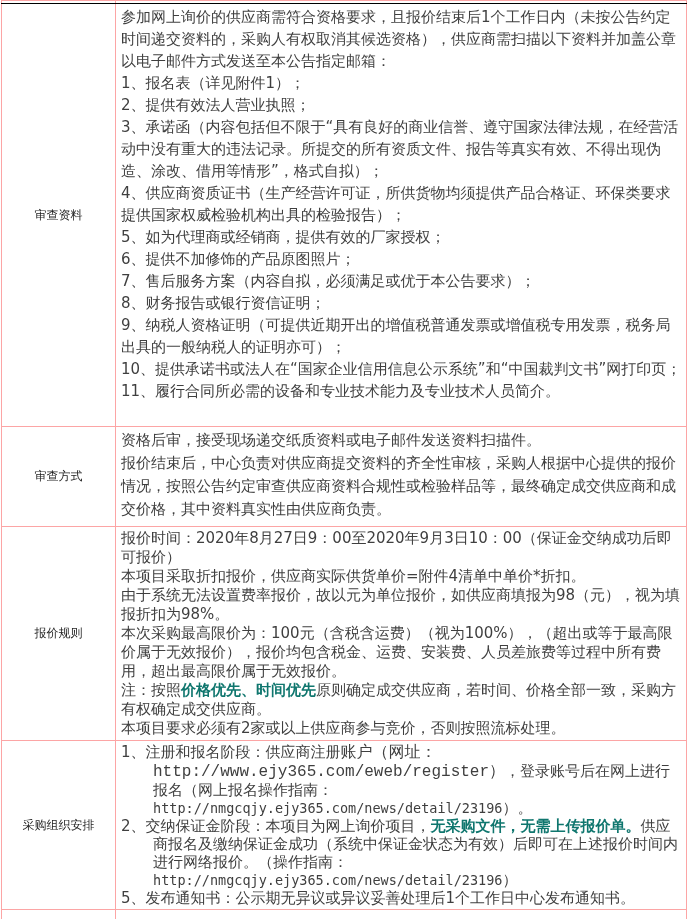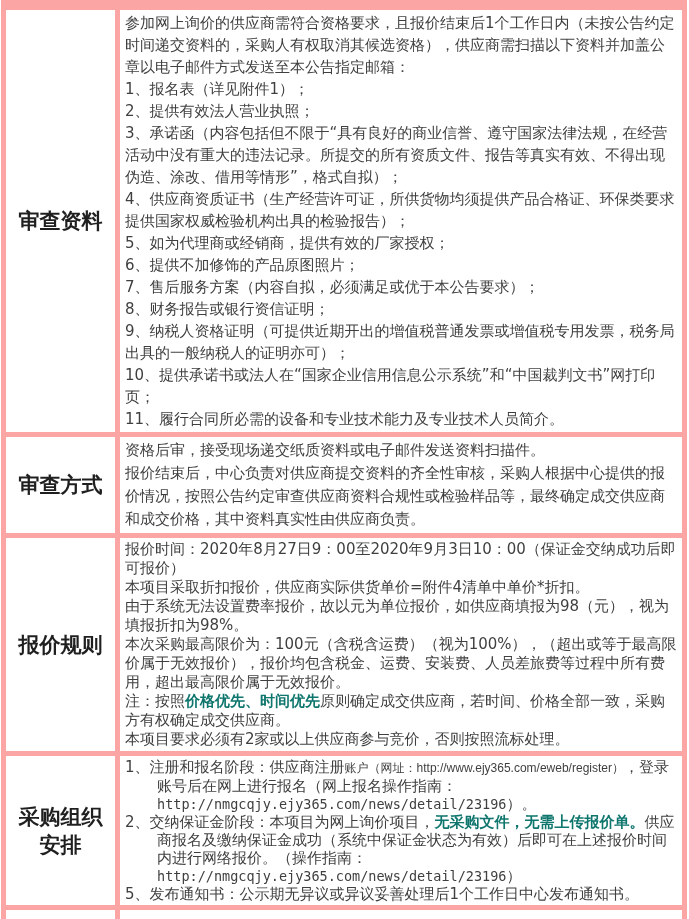--- a/index.html
+++ b/index.html
@@ -15,28 +15,28 @@
     color: #3f3f3f;
   }
   table.doc-table {
     border-collapse: collapse;
     table-layout: fixed;
     width: 686px;
     margin-left: 1px;
   }
   .doc-table th,
   .doc-table td {
-    border: 5px solid #fca5a5;
+    border: 1px solid #fca5a5;
     padding: 1px 4px;
     overflow: hidden;
   }
   .doc-table th {
     width: 106px;
-    font-size: 21px;
-    font-weight: bold;
+    font-size: 12px;
+    font-weight: normal;
     color: #1f1f1f;
     text-align: center;
     vertical-align: middle;
   }
   .doc-table td.content {
     vertical-align: top;
     font-size: 15px;
     padding: 2px 3px 2px 5px;
   }
   .r-stub td { padding: 0; border-bottom: 1px solid #000; }
@@ -48,22 +48,22 @@
   .para { margin: 0; }
   .hang {
     padding-left: 32px;
     text-indent: -32px;
   }
   .red {
     color: #0f766e;
     font-weight: bold;
   }
   .url-sans {
-    font-family: Liberation Sans, sans-serif;
-    font-size: 12px;
+    font-family: Liberation Mono, monospace;
+    font-size: 16px;
     text-align: center;
   }
   .url-mono {
     font-family: "DejaVu Sans Mono", "Liberation Mono", monospace;
     font-size: 13.5px;
     margin-top: 11px;
   }
 </style>
 </head>
 <body>

